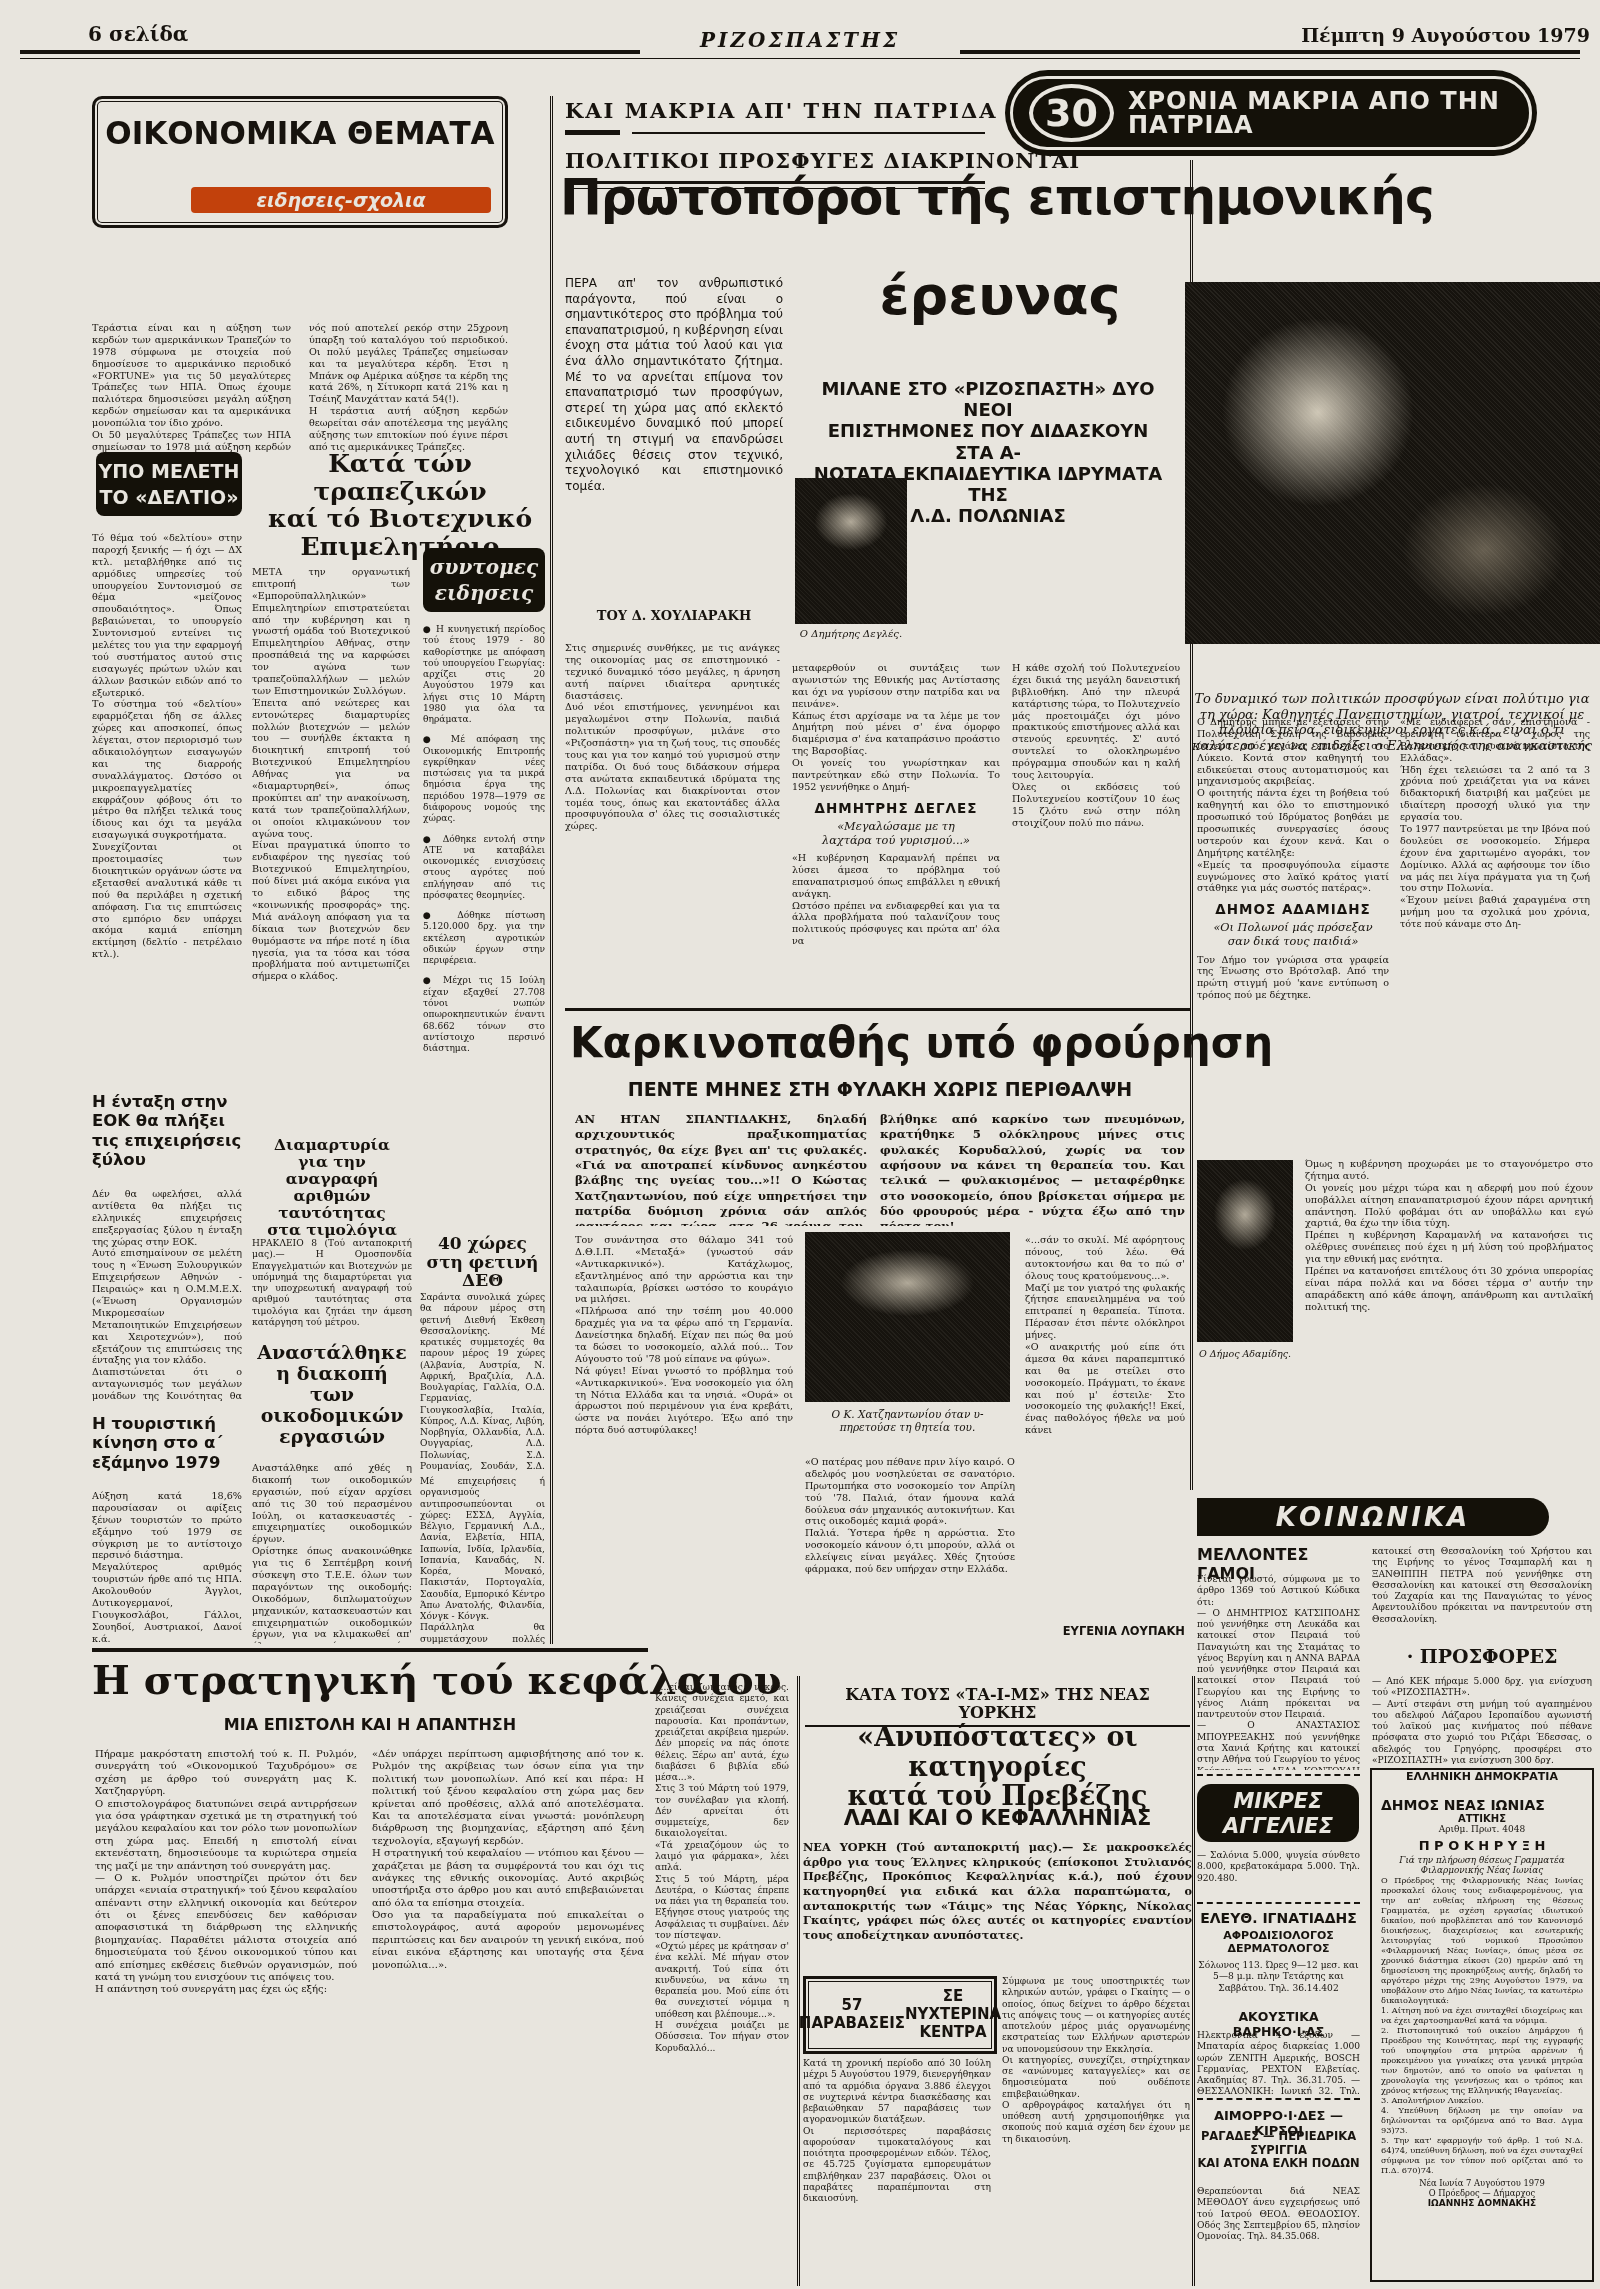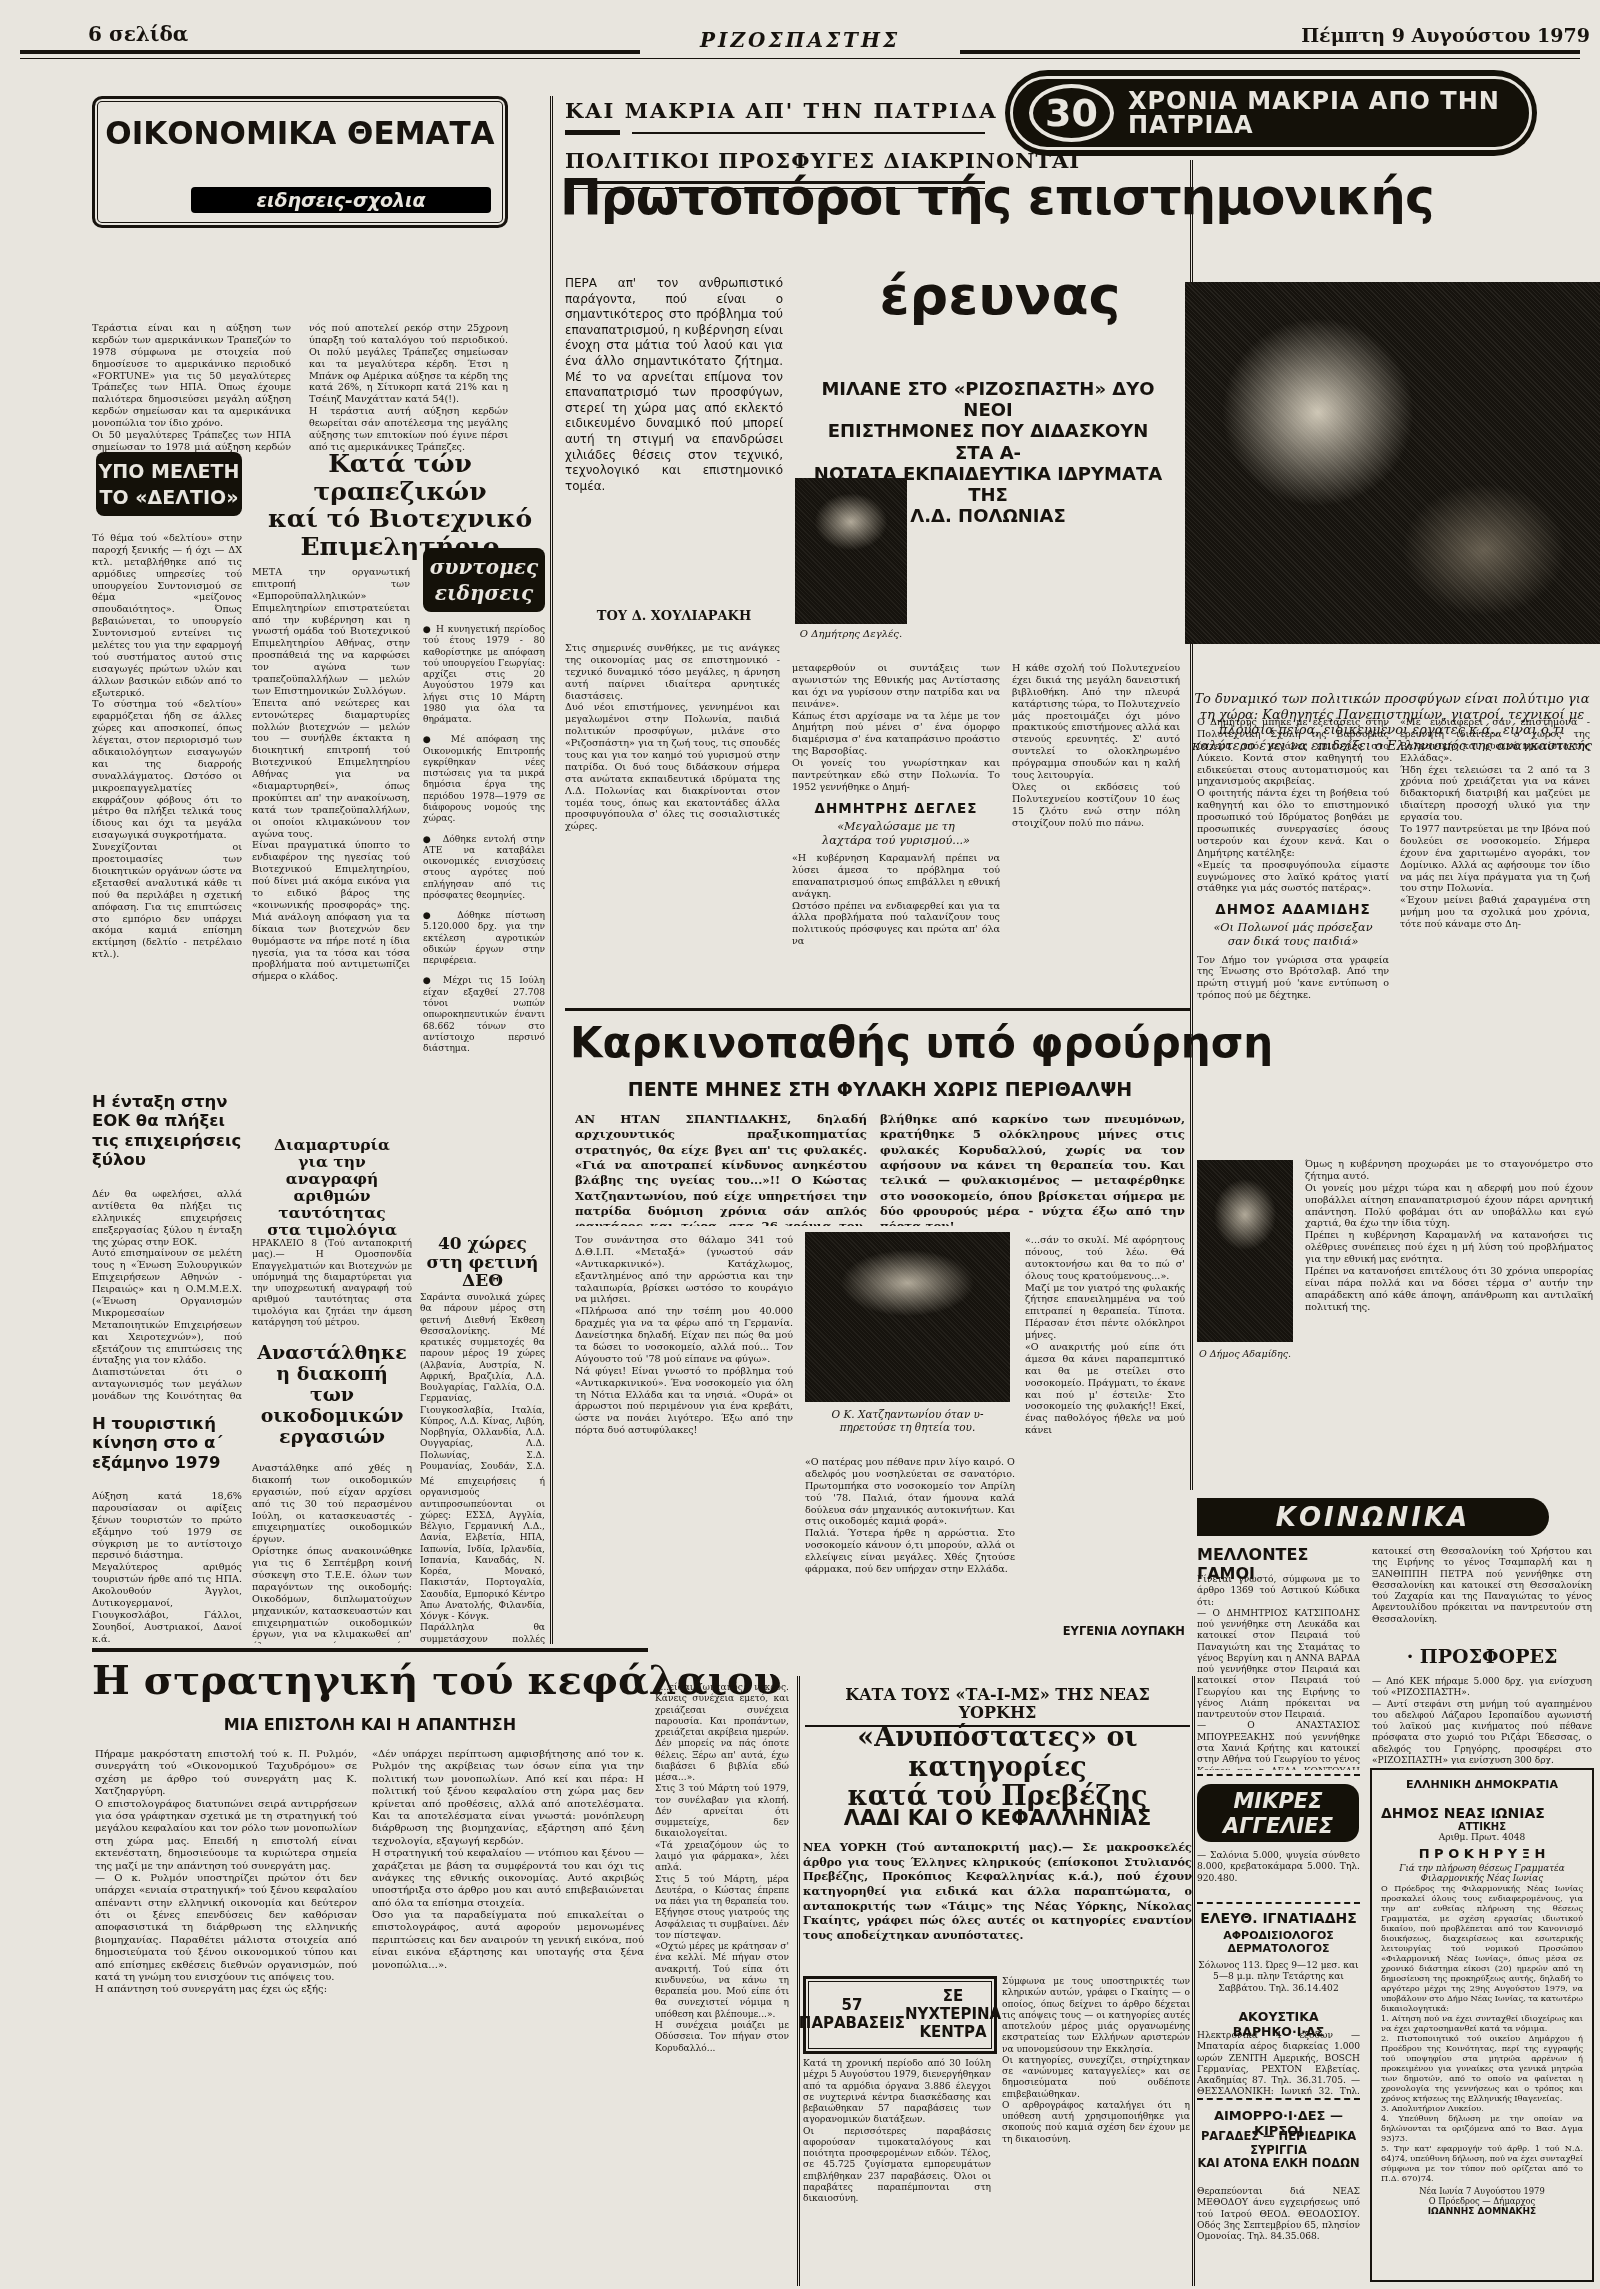--- a/index.html
+++ b/index.html
@@ -47,21 +47,21 @@
   <div class="abs hrule" style="left:960px;top:50px;width:620px;height:4px"></div>
   <div class="abs hrule" style="left:20px;top:58px;width:1560px;height:1px"></div>
 
   <div class="abs vrule" style="left:550px;top:96px;height:1548px"></div>
   <div class="abs vrule" style="left:1190px;top:160px;height:1330px"></div>
   <div class="abs vrule" style="left:797px;top:1676px;height:610px"></div>
   <div class="abs vrule" style="left:1192px;top:1676px;height:610px"></div>
 
   <div class="abs boxed" style="left:92px;top:96px;width:410px;height:126px;border-radius:10px">
     <div class="sanshead" style="font-size:31px;margin-top:16px">ΟΙΚΟΝΟΜΙΚΑ ΘΕΜΑΤΑ</div>
-    <div class="abs" style="left:96px;top:88px;width:300px;height:26px;background:#000000;color:#e8e5de;display:flex;align-items:center;justify-content:center;font:bold italic 19px 'DejaVu Sans',sans-serif;border-radius:4px">ειδησεις-σχολια</div>
+    <div class="abs" style="left:96px;top:88px;width:300px;height:26px;background:#c2410c;color:#e8e5de;display:flex;align-items:center;justify-content:center;font:bold italic 19px 'DejaVu Sans',sans-serif;border-radius:4px">ειδησεις-σχολια</div>
   </div>
 
   <div class="abs t" style="left:92px;top:322px;width:199px;height:130px">Τεράστια είναι και η αύξηση των κερδών των αμερικάνικων Τραπεζών το 1978 σύμφωνα με στοιχεία πού δημοσίευσε το αμερικάνικο περιοδικό «FORTUNE» για τις 50 μεγαλύτερες Τράπεζες των ΗΠΑ. Όπως έχουμε παλιότερα δημοσιεύσει μεγάλη αύξηση κερδών σημείωσαν και τα αμερικάνικα μονοπώλια τον ίδιο χρόνο.
 Οι 50 μεγαλύτερες Τράπεζες των ΗΠΑ σημείωσαν το 1978 μιά αύξηση κερδών κατά 24,2% γεγο-</div>
   <div class="abs t" style="left:309px;top:322px;width:199px;height:130px">νός πού αποτελεί ρεκόρ στην 25χρονη ύπαρξη τού καταλόγου τού περιοδικού. Οι πολύ μεγάλες Τράπεζες σημείωσαν και τα μεγαλύτερα κέρδη. Έτσι η Μπάνκ οφ Αμέρικα αύξησε τα κέρδη της κατά 26%, η Σίτυκορπ κατά 21% και η Τσέιηζ Μανχάτταν κατά 54(!).
 Η τεράστια αυτή αύξηση κερδών θεωρείται σάν αποτέλεσμα της μεγάλης αύξησης των επιτοκίων πού έγινε πέρσι από τις αμερικάνικες Τράπεζες.</div>
 
   <div class="abs blackbox" style="left:96px;top:452px;width:146px;height:64px;font:bold 19px 'DejaVu Sans',sans-serif;gap:4px">
     <span>ΥΠΟ ΜΕΛΕΤΗ</span>
     <span>ΤΟ «ΔΕΛΤΙΟ»</span>
@@ -241,21 +241,21 @@
   <div class="abs t9" style="left:1197px;top:1574px;width:163px;height:196px">Γίνεται γνωστό, σύμφωνα με το άρθρο 1369 τού Αστικού Κώδικα ότι:
 — Ο ΔΗΜΗΤΡΙΟΣ ΚΑΤΣΙΠΟΔΗΣ πού γεννήθηκε στη Λευκάδα και κατοικεί στον Πειραιά τού Παναγιώτη και της Σταμάτας το γένος Βεργίνη και η ΑΝΝΑ ΒΑΡΔΑ πού γεννήθηκε στον Πειραιά και κατοικεί στον Πειραιά τού Γεωργίου και της Ειρήνης το γένος Λιάπη πρόκειται να παντρευτούν στον Πειραιά.
 — Ο ΑΝΑΣΤΑΣΙΟΣ ΜΠΟΥΡΕΞΑΚΗΣ πού γεννήθηκε στα Χανιά Κρήτης και κατοικεί στην Αθήνα τού Γεωργίου το γένος Κούτου και η ΛΕΛΑ ΚΟΝΤΟΥΛΗ πού γεννήθηκε στην Αθήνα και κατοικεί στην Αθήνα τού Γεωργίου και της Βασιλικής το γένος Πελεκούδα πρόκειται να παντρευτούν στην Αθήνα.
 — Ο ΚΩΝΣΤΑΝΤΙΝΟΣ ΠΑΠΟΥΚΑΣ πού γεννήθηκε στη Θεσσαλονίκη και</div>
   <div class="abs t9" style="left:1372px;top:1546px;width:220px;height:92px">κατοικεί στη Θεσσαλονίκη τού Χρήστου και της Ειρήνης το γένος Τσαμπαρλή και η ΞΑΝΘΙΠΠΗ ΠΕΤΡΑ πού γεννήθηκε στη Θεσσαλονίκη και κατοικεί στη Θεσσαλονίκη τού Ζαχαρία και της Παναγιώτας το γένος Αφεντουλίδου πρόκειται να παντρευτούν στη Θεσσαλονίκη.</div>
 
   <div class="abs serifhead" style="left:1372px;top:1646px;width:220px;font-size:19px">· ΠΡΟΣΦΟΡΕΣ</div>
   <div class="abs t9" style="left:1372px;top:1676px;width:220px;height:88px">— Από ΚΕΚ πήραμε 5.000 δρχ. για ενίσχυση τού «ΡΙΖΟΣΠΑΣΤΗ».
 — Αντί στεφάνι στη μνήμη τού αγαπημένου του αδελφού Λάζαρου Ιεροπαίδου αγωνιστή τού λαϊκού μας κινήματος πού πέθανε πρόσφατα στο χωριό του Ριζάρι Έδεσσας, ο αδελφός του Γρηγόρης, προσφέρει στο «ΡΙΖΟΣΠΑΣΤΗ» για ενίσχυση 300 δρχ.</div>
 
-  <div class="abs" style="left:1370px;top:1768px;width:224px;height:514px;border:2px solid #17130e;padding:8px 9px;box-sizing:border-box;overflow:hidden">
+  <div class="abs" style="left:1370px;top:1768px;width:224px;height:514px;border:2px solid #17130e;padding:0 9px;box-sizing:border-box;overflow:hidden">
     <div style="text-align:center;font:bold 11px 'DejaVu Sans',sans-serif">ΕΛΛΗΝΙΚΗ ΔΗΜΟΚΡΑΤΙΑ</div>
     <div style="font:bold 14px 'DejaVu Sans',sans-serif;margin-top:14px">ΔΗΜΟΣ ΝΕΑΣ ΙΩΝΙΑΣ</div>
     <div style="text-align:center;font:bold 10px 'DejaVu Sans',sans-serif">ΑΤΤΙΚΗΣ</div>
     <div style="text-align:center;font-size:9px">Αριθμ. Πρωτ. 4048</div>
     <div style="text-align:center;font:bold 13px 'DejaVu Sans',sans-serif;margin:4px 0 2px">Π Ρ Ο Κ Η Ρ Υ Ξ Η</div>
     <div style="text-align:center;font-size:8.8px;font-style:italic;margin-bottom:0">Γιά την πλήρωση θέσεως Γραμματέα Φιλαρμονικής Νέας Ιωνίας</div>
     <div style="font-size:8.2px;line-height:1.22;text-align:justify;white-space:pre-line">Ο Πρόεδρος της Φιλαρμονικής Νέας Ιωνίας προσκαλεί όλους τους ενδιαφερομένους, για την απ' ευθείας πλήρωση της θέσεως Γραμματέα, με σχέση εργασίας ιδιωτικού δικαίου, πού προβλέπεται από τον Κανονισμό διοικήσεως, διαχειρίσεως και εσωτερικής λειτουργίας τού νομικού Προσώπου «Φιλαρμονική Νέας Ιωνίας», όπως μέσα σε χρονικό διάστημα είκοσι (20) ημερών από τη δημοσίευση της προκηρύξεως αυτής, δηλαδή το αργότερο μέχρι της 29ης Αυγούστου 1979, να υποβάλουν στο Δήμο Νέας Ιωνίας, τα κατωτέρω δικαιολογητικά:
 1. Αίτηση πού να έχει συνταχθεί ιδιοχείρως και να έχει χαρτοσημανθεί κατά τα νόμιμα.
 2. Πιστοποιητικό τού οικείου Δημάρχου ή Προέδρου της Κοινότητας, περί της εγγραφής τού υποψηφίου στα μητρώα αρρένων ή προκειμένου για γυναίκες στα γενικά μητρώα των δημοτών, από το οποίο να φαίνεται η χρονολογία της γεννήσεως και ο τρόπος και χρόνος κτήσεως της Ελληνικής Ιθαγενείας.
 3. Απολυτήριον Λυκείου.

